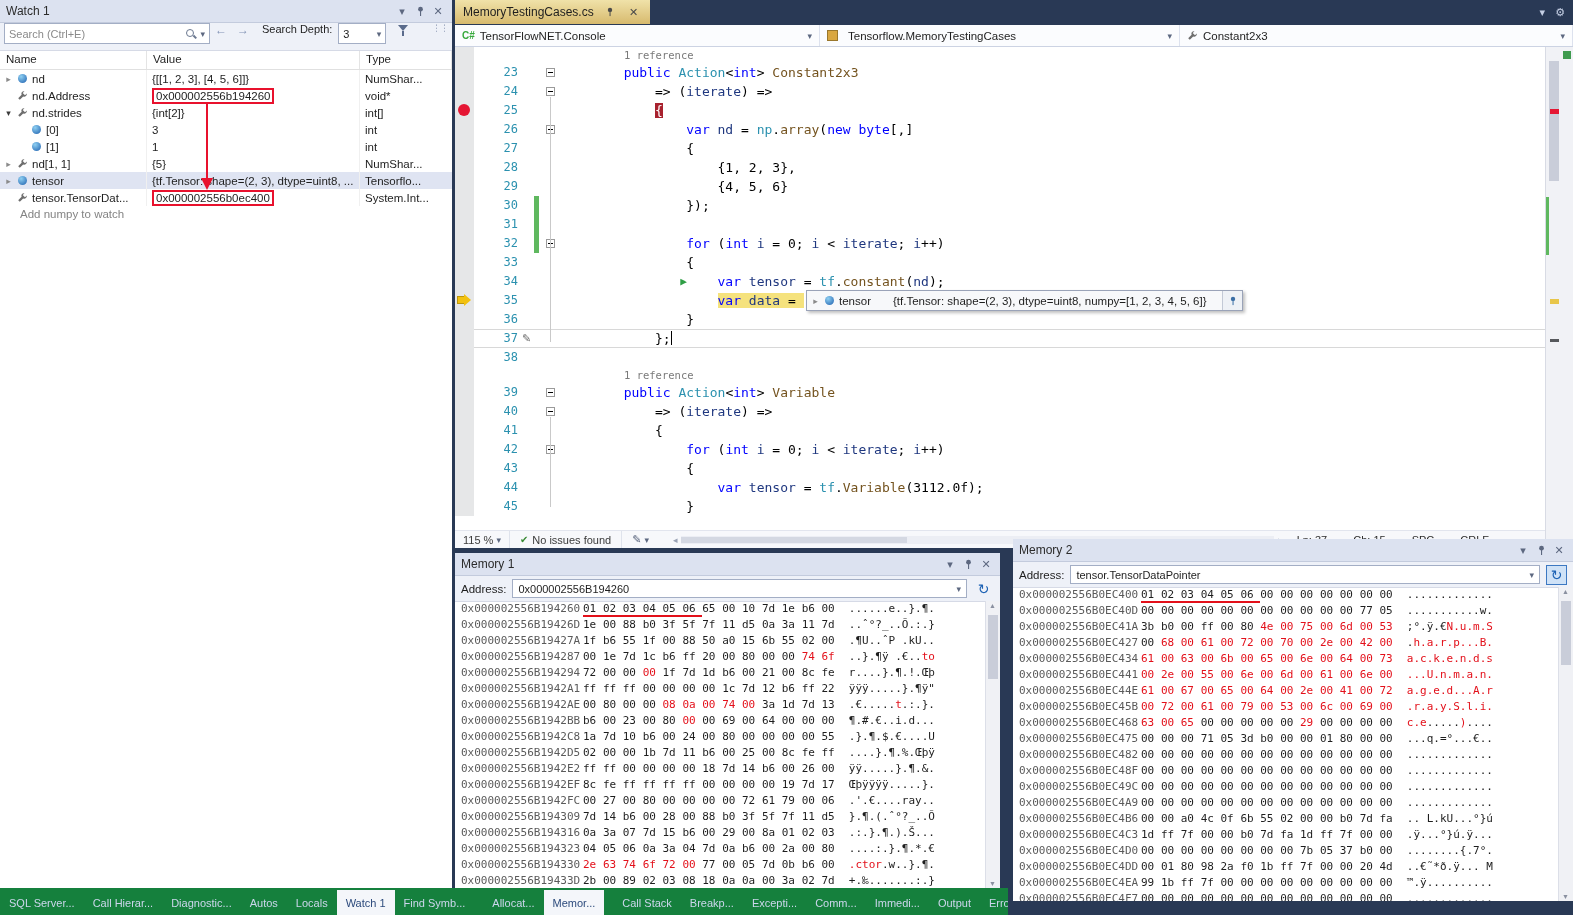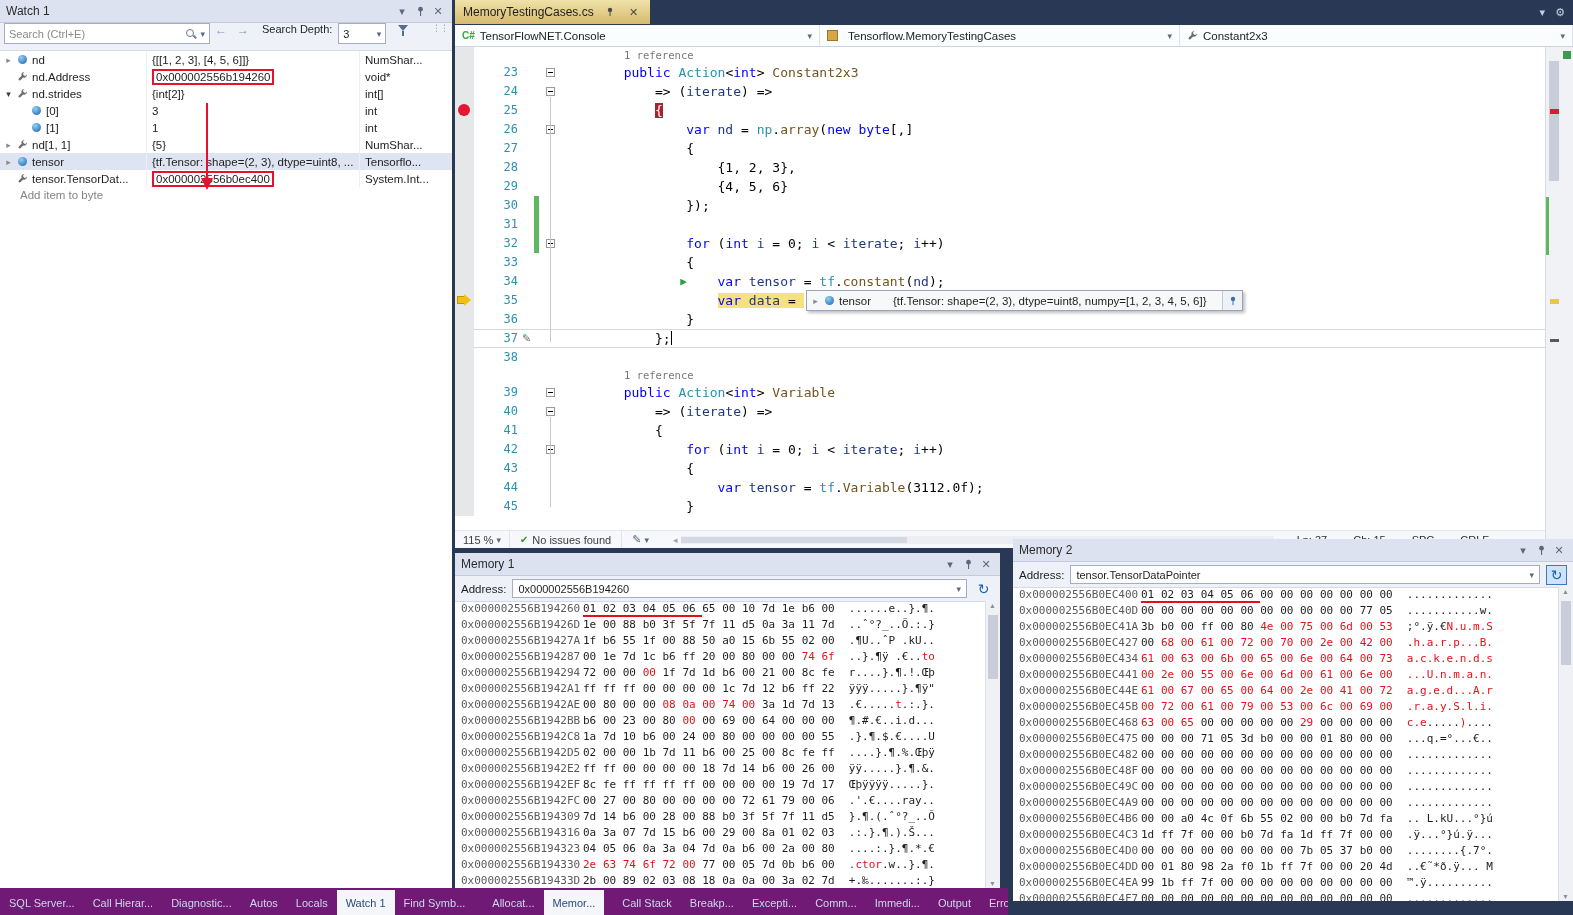--- a/index.html
+++ b/index.html
@@ -111,21 +111,21 @@
   .m-bytes{flex:none;color:#1e1e1e;}
   .m-ascii{margin-left:14px;color:#1e1e1e;}
   .red{color:#e3101a;}
   .ul{border-bottom:2px solid #e3101a;}
   .vscroll{position:absolute;right:0;top:48px;bottom:0;width:15px;background:#f0f1f5;border-left:1px solid #dcdfe8;box-sizing:border-box;}
   .vscroll::before{content:"▲";position:absolute;top:1px;left:3px;font-size:7px;color:#8a90a0;}
   .vscroll::after{content:"▼";position:absolute;bottom:1px;left:3px;font-size:7px;color:#8a90a0;}
   .vthumb{position:absolute;left:2px;right:2px;top:14px;height:64px;background:#c9cdd9;}
 
   
-  #btabs{position:absolute;left:0;top:888px;width:1008px;height:27px;background:#701a75;display:flex;align-items:stretch;padding-top:2px;box-sizing:border-box;overflow:hidden;}
+  #btabs{position:absolute;left:0;top:888px;width:1008px;height:27px;background:#15803d;display:flex;align-items:stretch;padding-top:2px;box-sizing:border-box;overflow:hidden;}
   .btab{display:flex;align-items:center;padding:0 9px;font-size:11px;color:#ccd6ec;white-space:nowrap;}
   .btab.active{background:#f4f6fa;color:#2c4a7c;}
   .btab.gap-left{margin-left:9px;text-align:center;}
 </style>
 </head>
 <body>
 
 <div id="root">
 
   <section id="watch" class="panel">
@@ -151,20 +151,25 @@
       <span class="navarr">←</span>
       <span class="navarr">→</span>
       <span class="sdlabel">Search Depth:</span>
       <div class="sdselect">
         <span>3</span>
         <span class="car">▾</span>
       </div>
       <span class="funnel-wrap"></span>
       <span class="grip">⋮⋮</span>
     </div>
+    <div class="whdr">
+      <div class="hname">Name</div>
+      <div class="hval">Value</div>
+      <div class="htype">Type</div>
+    </div>
     <div id="watch-rows">
         <div class="w-row">
           <div class="w-cell w-name" style="padding-left: 2px;">
             <span class="w-exp">▸</span>
             <span class="w-ico">
               <span class="ball"></span>
             </span>
             <span>nd</span>
           </div>
           <div class="w-cell w-val">{[[1, 2, 3], [4, 5, 6]]}</div>
@@ -253,21 +258,21 @@
               </svg>
             </span>
             <span>tensor.TensorDat...</span>
           </div>
           <div class="w-cell w-val">
             <span class="red-box">0x000002556b0ec400</span>
           </div>
           <div class="w-cell w-type">System.Int...</div>
         </div>
       </div>
-    <div class="addrow">Add item to byte</div>
+    <div class="addrow">Add numpy to watch</div>
     <svg width="452" height="888" style="position:absolute;left:0;top:0;pointer-events:none;">
       <line x1="207" y1="103" x2="207" y2="178" stroke="#e8112d" stroke-width="2"></line>
       <polygon points="201,178 213,178 207,190" fill="#e8112d"></polygon>
     </svg>
   </section>
 
   <div id="etabs">
     <div class="etab">
       <span>MemoryTestingCases.cs</span>
       <span class="ticon">

